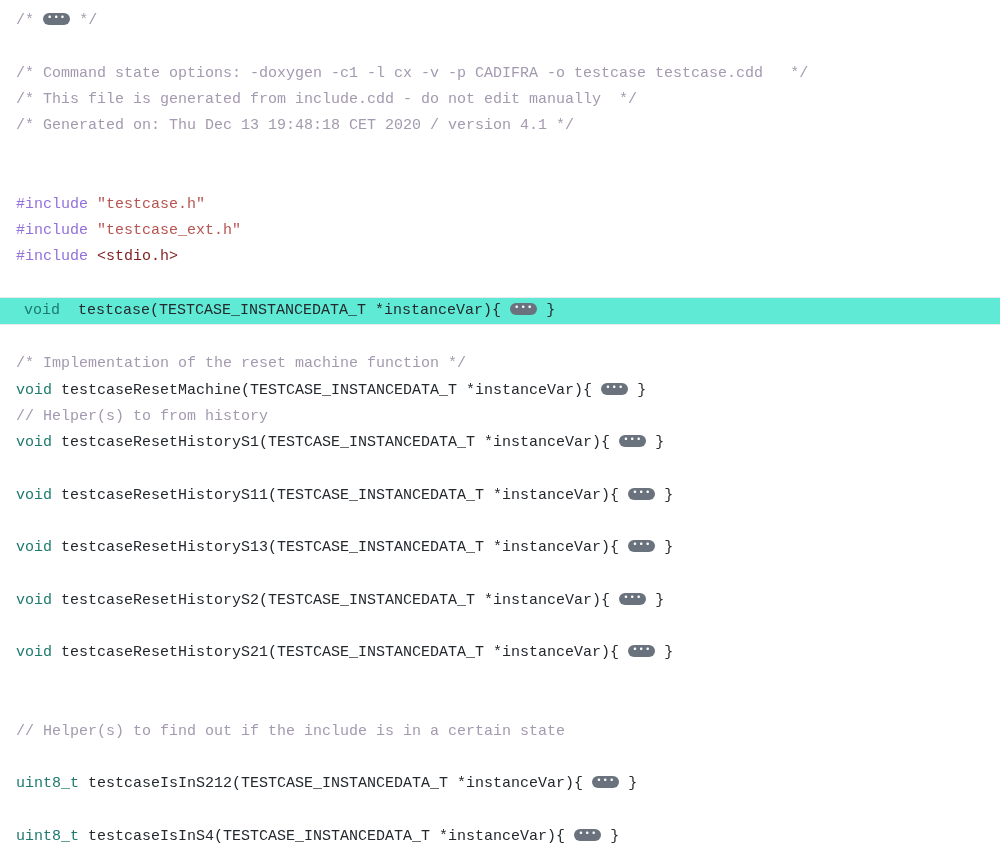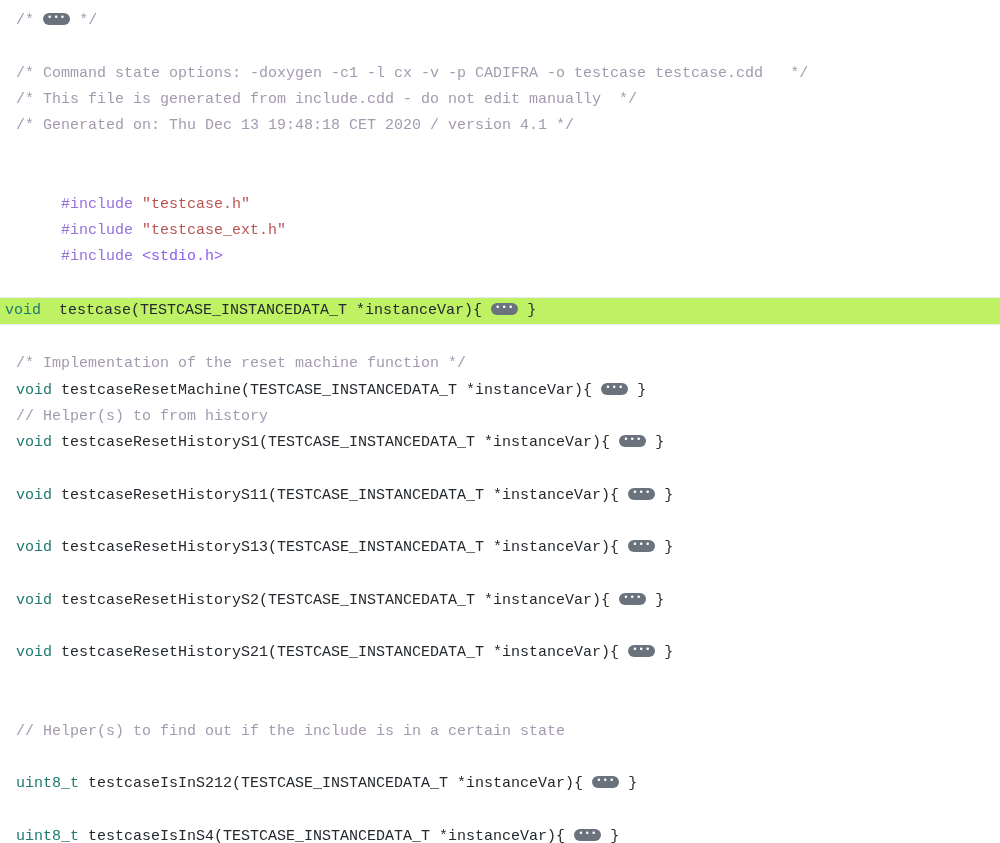--- a/index.html
+++ b/index.html
@@ -9,31 +9,31 @@
     line-height: 1.75;
     background: #ffffff;
     color: #24292e;
     padding: 8px 16px 20px 16px;
     width: 1000px;
   }
   .code-line {
     white-space: pre;
   }
   .comment { color: #a49ab0; } 
-  .keyword { color: #9370db; margin-left: 45px; } 
+  .keyword { color: #9370db; } 
   .string  { color: #b85450; } 
-  .angled  { color: #8b5cf6; } 
+  .angled  { color: #7f1d1d; } 
   .type    { color: #1e7a6f; } 
   .fn      { color: #24292e; }
   .plain   { color: #24292e; }
   .highlighted-row {
-    background: #bef264;
+    background: #5eead4;
     margin-left: -16px;
     margin-right: -16px;
-    padding-left: 5px;
+    padding-left: 24px;
     padding-right: 16px;
     border-top: 1px solid #eaeaea;
     border-bottom: 1px solid #eaeaea;
   }
   .fold-pill {
     display: inline-flex;
     align-items: center;
     justify-content: center;
     vertical-align: middle;
     background: #6a737d;

